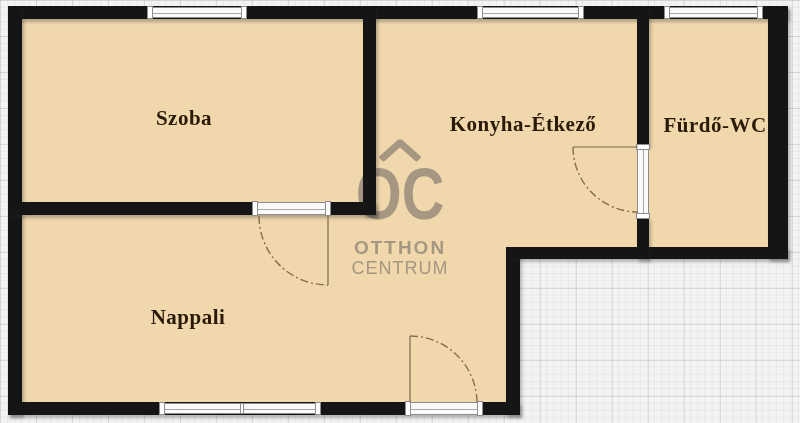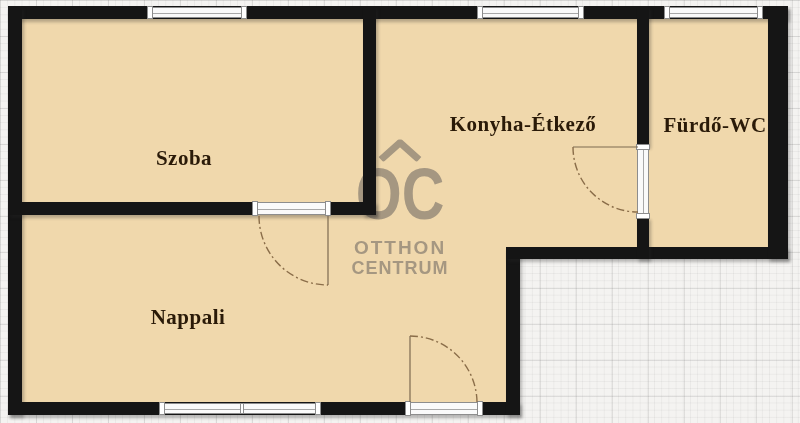--- a/index.html
+++ b/index.html
@@ -34,21 +34,21 @@
     font-weight:bold;font-size:21px;color:#2a1a08;white-space:nowrap;letter-spacing:.5px;
   }
   .watermark{
     position:absolute;z-index:2;transform:translate(-50%,-50%);
     display:flex;flex-direction:column;align-items:center;
     color:#a59781;user-select:none;
   }
   .wm-roof{margin-bottom:2px;}
   .wm-logo{font-weight:bold;font-size:72px;line-height:.85;letter-spacing:0px;transform:scaleX(.82);}
   .wm-line1{font-weight:bold;font-size:19px;letter-spacing:2px;margin-top:13px;line-height:1.05;}
-  .wm-line2{font-weight:bold;font-size:18px;letter-spacing:1px;line-height:1.15;}
+  .wm-line2{font-weight:normal;font-size:18px;letter-spacing:1px;line-height:1.15;}
 </style>
 </head>
 <body>
 
 <div class="canvas">
 
   <div class="floor" style="left:8px;top:6px;width:780px;height:253px;"></div>
   <div class="floor" style="left:8px;top:6px;width:512px;height:409px;"></div>
 
   <div class="watermark" style="left:400px;top:209px;">
@@ -111,18 +111,18 @@
 
   <svg class="swing-overlay" width="800" height="423" viewBox="0 0 800 423">
     <path class="leaf" d="M328,216 L328,285"></path>
     <path class="arc" d="M259,216 A69,69 0 0 0 328,285"></path>
     <path class="leaf" d="M638,147 L573,147"></path>
     <path class="arc" d="M573,147 A65,65 0 0 0 638,212"></path>
     <path class="leaf" d="M410,402 L410,336"></path>
     <path class="arc" d="M410,336 A67,67 0 0 1 477,402"></path>
   </svg>
 
-  <div class="room-label" style="left:184px;top:118px;margin-top:40px;">Szoba</div>
+  <div class="room-label" style="left:184px;top:118px;">Szoba</div>
   <div class="room-label" style="left:503px;top:124px;margin-left:20px;">Konyha-Étkező</div>
   <div class="room-label" style="left:188px;top:317px;">Nappali</div>
   <div class="room-label" style="left:715px;top:125px;">Fürdő-WC</div>
 
 </div>
 
 </body></html>

